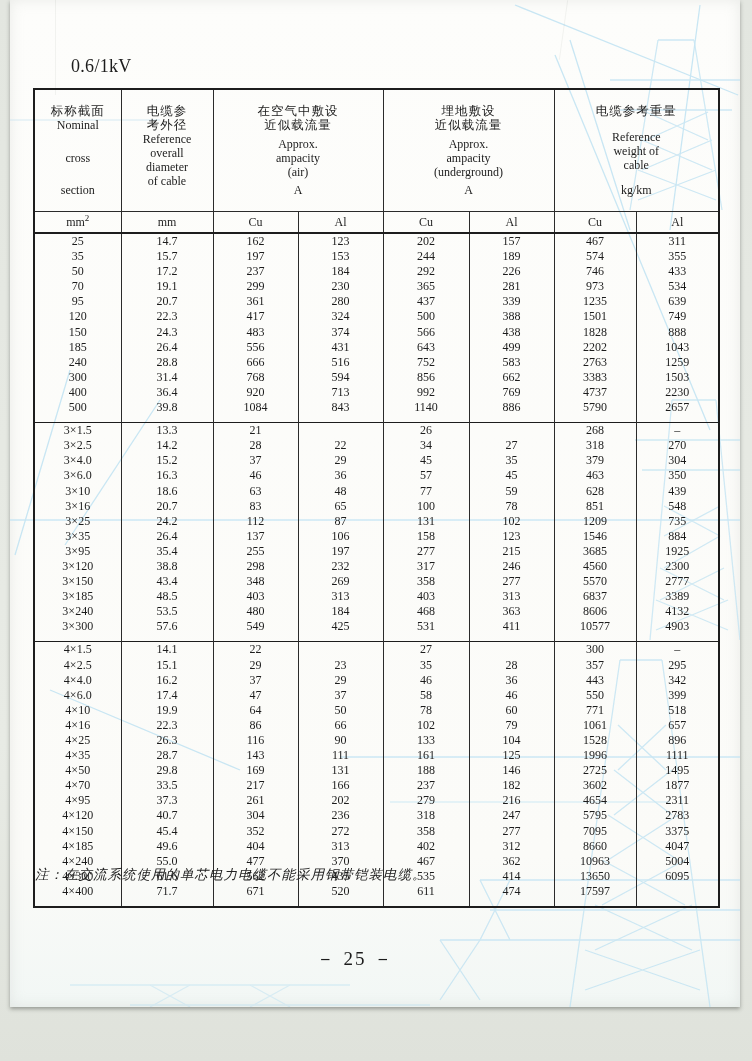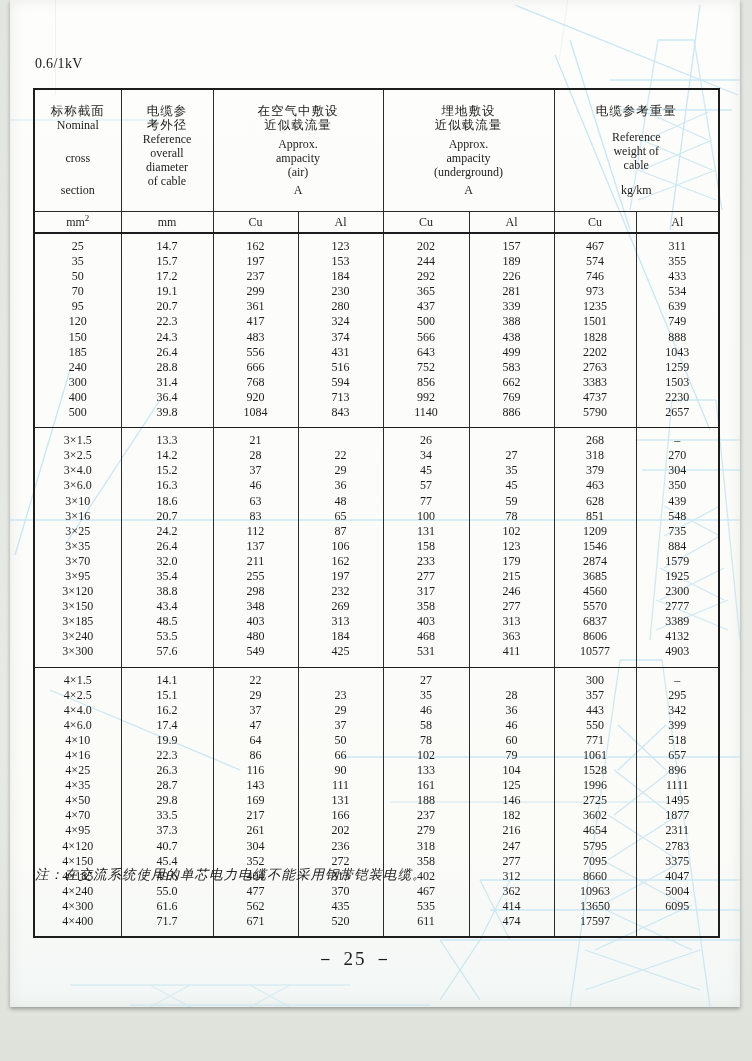--- a/index.html
+++ b/index.html
@@ -17,41 +17,41 @@
   .watermark{position:absolute;left:0;top:0;pointer-events:none;}
   .crease{position:absolute;background:rgba(90,95,90,.07);}
   .content{position:absolute;left:0;top:0;width:730px;height:1007px;}
 
   .docline{
     position:absolute;top:56px;left:25px;right:24px;
     display:flex;justify-content:space-between;align-items:baseline;
     font-size:15px;letter-spacing:.3px;
   }
   .doc-code{font-size:15px;}
-  .voltage{font-size:14px;}
+  .voltage{font-size:18px;margin-left:36px;}
 
   table.spec{
     position:absolute;left:23px;top:88px;width:685px;
     border-collapse:collapse;table-layout:fixed;
     font-size:12px;background:transparent;
   }
   table.spec th, table.spec td{
     border-left:1px solid #2b2b2b;border-right:1px solid #2b2b2b;
     padding:0;text-align:center;font-weight:normal;
   }
   table.spec{border:2px solid #1d1d1d;}
   thead tr.main th{height:97px;vertical-align:top;border-bottom:1px solid #2b2b2b;}
   thead tr.units th{height:20px;line-height:20px;border-bottom:2px solid #1d1d1d;font-size:12px;}
   .hcell{display:flex;flex-direction:column;justify-content:space-between;height:93px;padding:14px 0;line-height:14px;}
   .hcell .blk{display:block;}
   .hcell .zh{font-size:12.5px;letter-spacing:1px;}
   .hcell .en{font-size:12px;}
   .hcell .unit{font-size:12px;}
   tbody td{height:15.1px;line-height:15.1px;font-size:12px;white-space:nowrap;}
-  tbody tr:first-child td{padding-top:5px;}
+  tbody tr:first-child td{}
   tbody tr:last-child td{padding-bottom:7px;}
   tbody.blk + tbody.blk{border-top:1.5px solid #1d1d1d;}
   .sup{font-size:9px;vertical-align:super;line-height:0;}
 
   .note{
     position:absolute;left:25px;top:866px;font-size:13.5px;font-style:italic;
     letter-spacing:1px;color:#222;
   }
   .pageno{
     position:absolute;left:0;right:40px;top:946px;text-align:center;
@@ -394,30 +394,20 @@
             <td>3×35</td>
             <td>26.4</td>
             <td>137</td>
             <td>106</td>
             <td>158</td>
             <td>123</td>
             <td>1546</td>
             <td>884</td>
           </tr>
           <tr>
-            <td>3×70</td>
-            <td>32.0</td>
-            <td>211</td>
-            <td>162</td>
-            <td>233</td>
-            <td>179</td>
-            <td>2874</td>
-            <td>1579</td>
-          </tr>
-          <tr>
             <td>3×95</td>
             <td>35.4</td>
             <td>255</td>
             <td>197</td>
             <td>277</td>
             <td>215</td>
             <td>3685</td>
             <td>1925</td>
           </tr>
           <tr>

